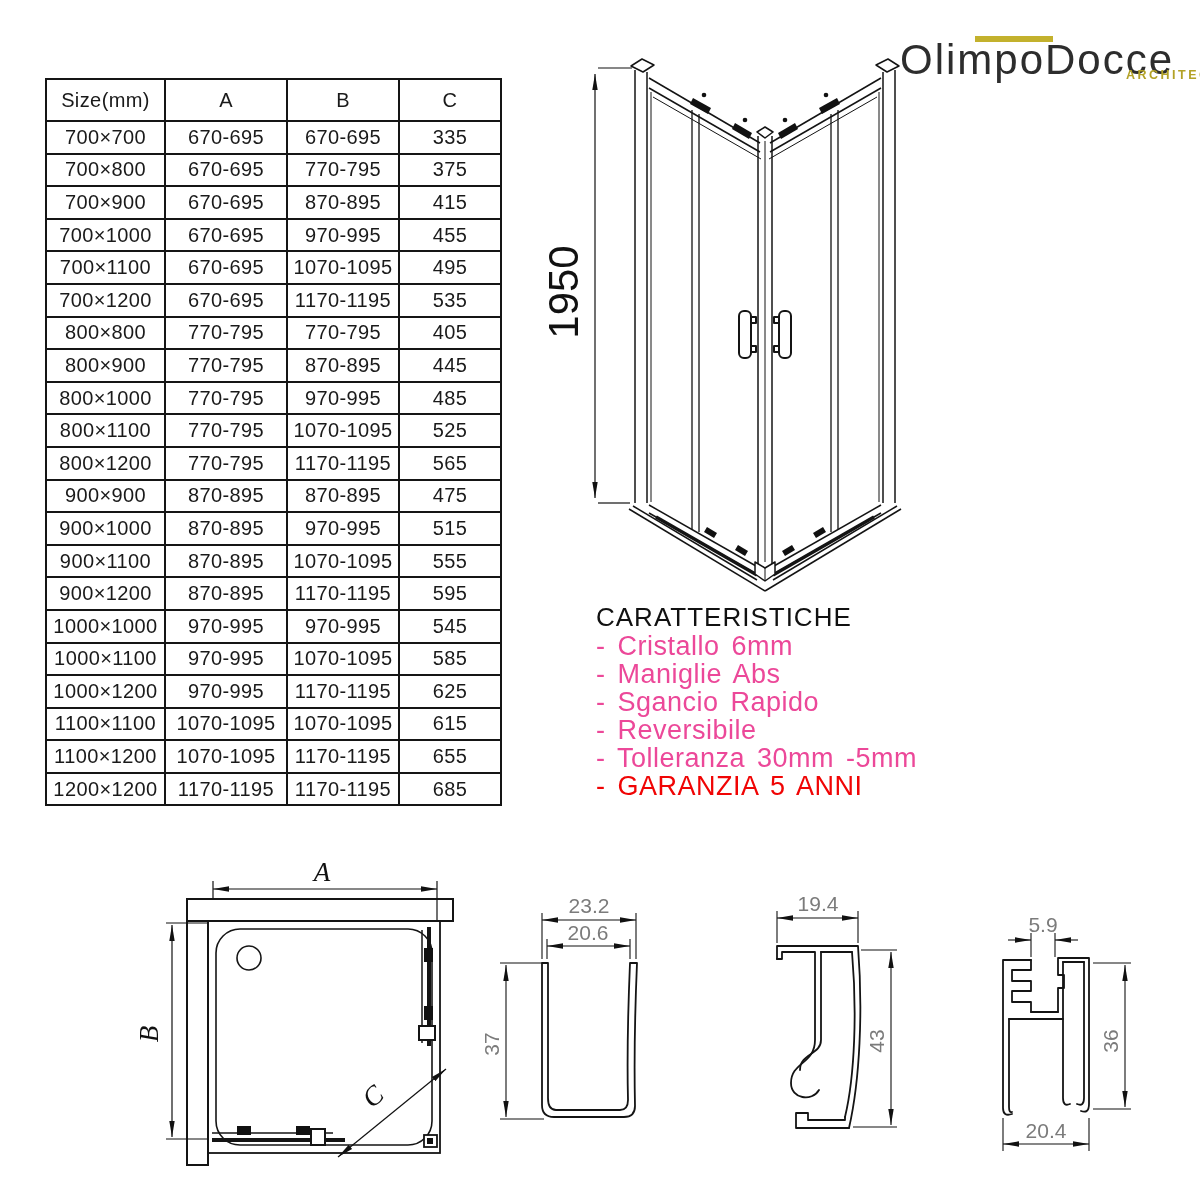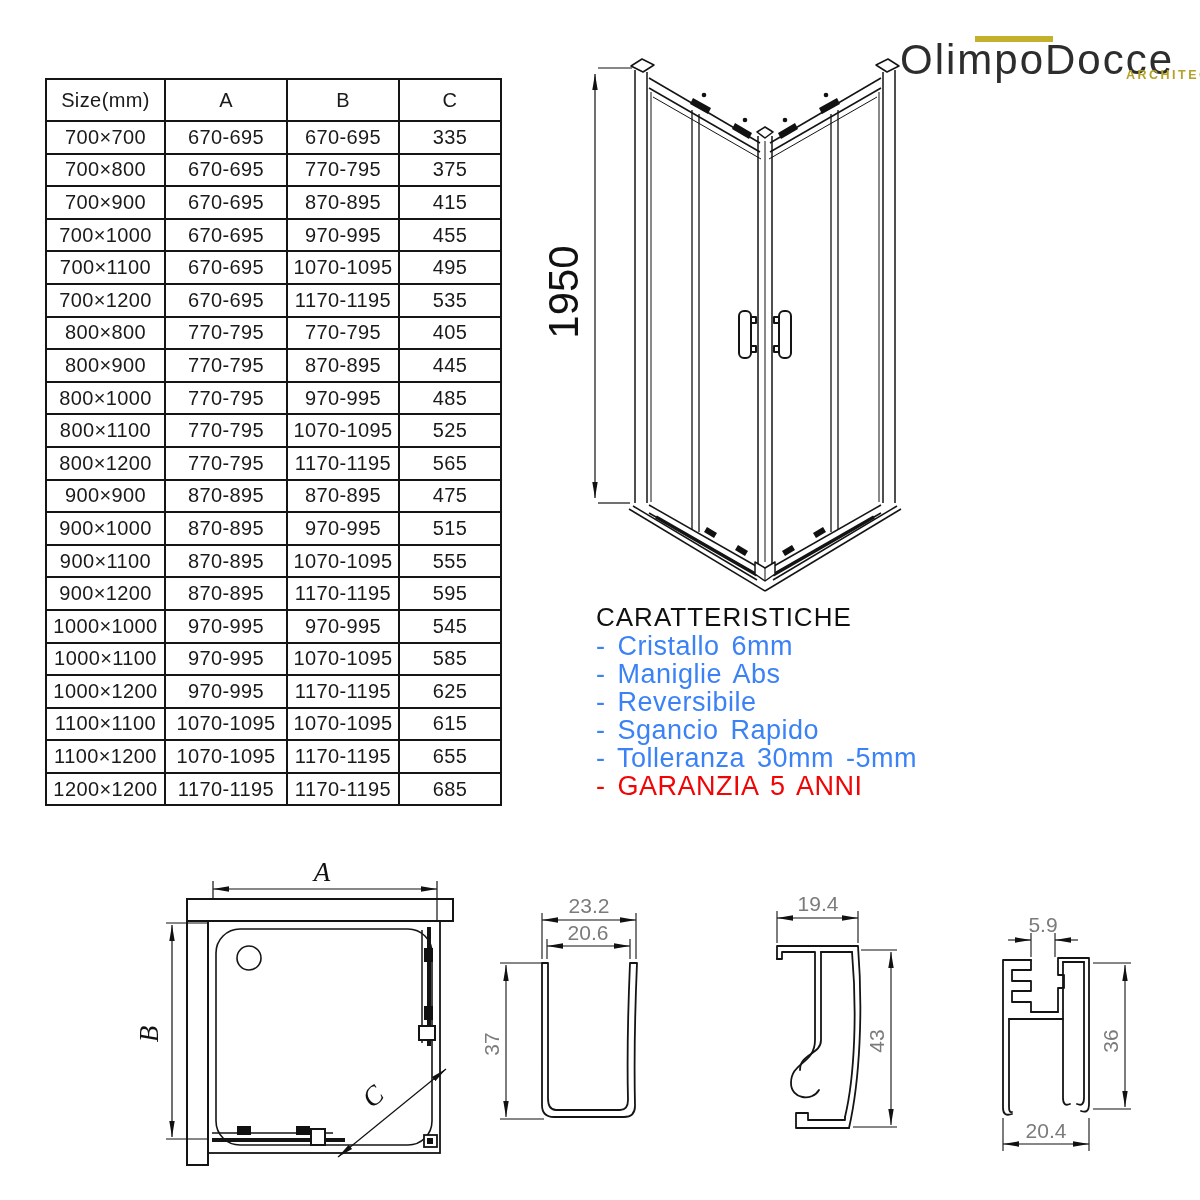--- a/index.html
+++ b/index.html
@@ -18,21 +18,21 @@
   #logo{position:absolute;left:900px;top:24px;width:290px;height:62px;}
   #logo .bar{position:absolute;left:75px;top:12px;width:78px;height:6px;background:#c3b12d;}
   #logo .word{position:absolute;left:0;top:12px;width:270px;font-size:42px;letter-spacing:2px;
         color:#2d2d2d;font-weight:400;white-space:nowrap;}
   #logo .tag{position:absolute;left:198px;top:44px;font-size:12.5px;font-weight:700;
         letter-spacing:2.5px;color:#b3a226;margin-left:28px;}
 
   
   #features{position:absolute;left:596px;top:594px;width:470px;margin-top:8px;}
   #features .title{font-size:26px;letter-spacing:1px;color:#111;line-height:30px;}
-  #features .feat{font-size:27px;letter-spacing:.5px;word-spacing:4px;color:#3b82f6;line-height:28px;white-space:nowrap;}
+  #features .feat{font-size:27px;letter-spacing:.5px;word-spacing:4px;color:#ec4899;line-height:28px;white-space:nowrap;}
   #features .warranty{color:#f00404;line-height:29px;}
 
   svg{position:absolute;overflow:visible;}
   text{font-family:"Liberation Sans",sans-serif;}
   .dimtxt{fill:#7b7b7b;font-size:21px;}
   .abctxt{font-family:"Liberation Serif",serif;font-style:italic;font-size:27px;fill:#111;}
 </style>
 </head>
 <body>
 
@@ -265,22 +265,22 @@
         <rect x="779" y="311" width="12" height="47" rx="5"></rect>
       </g>
     </g>
   </svg>
 
   <div id="features">
     <div class="title">CARATTERISTICHE</div>
     <div>
         <div class="feat">- Cristallo 6mm</div>
         <div class="feat">- Maniglie Abs</div>
+        <div class="feat">- Sgancio Rapido</div>
         <div class="feat">- Reversibile</div>
-        <div class="feat">- Sgancio Rapido</div>
         <div class="feat">- Tolleranza 30mm -5mm</div>
       </div>
     <div class="feat warranty">- GARANZIA 5 ANNI</div>
   </div>
 
   <svg style="left:120px;top:850px" width="370" height="350" viewBox="120 850 370 350">
     <g stroke="#141414" stroke-width="2" fill="#fff">
       <rect x="187" y="899" width="21" height="266"></rect>
       <rect x="187" y="899" width="266" height="22"></rect>
     </g>

